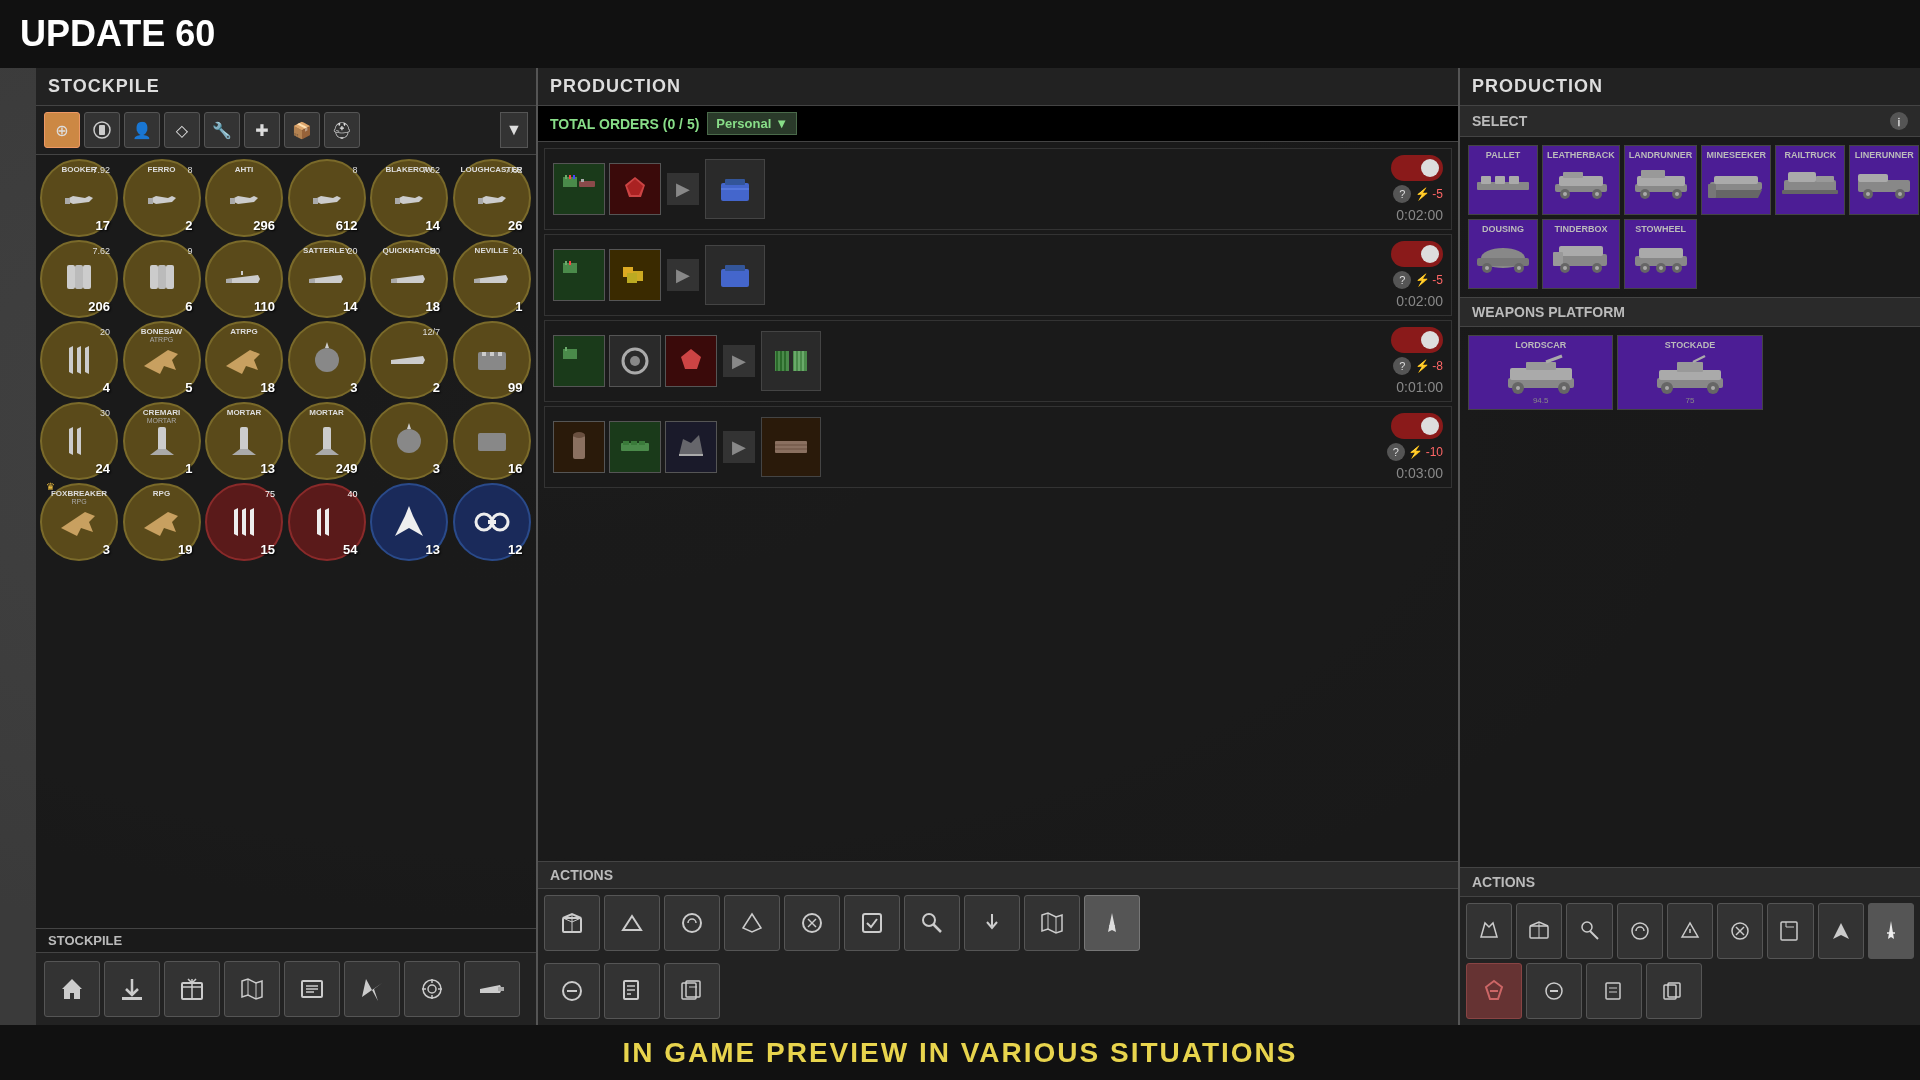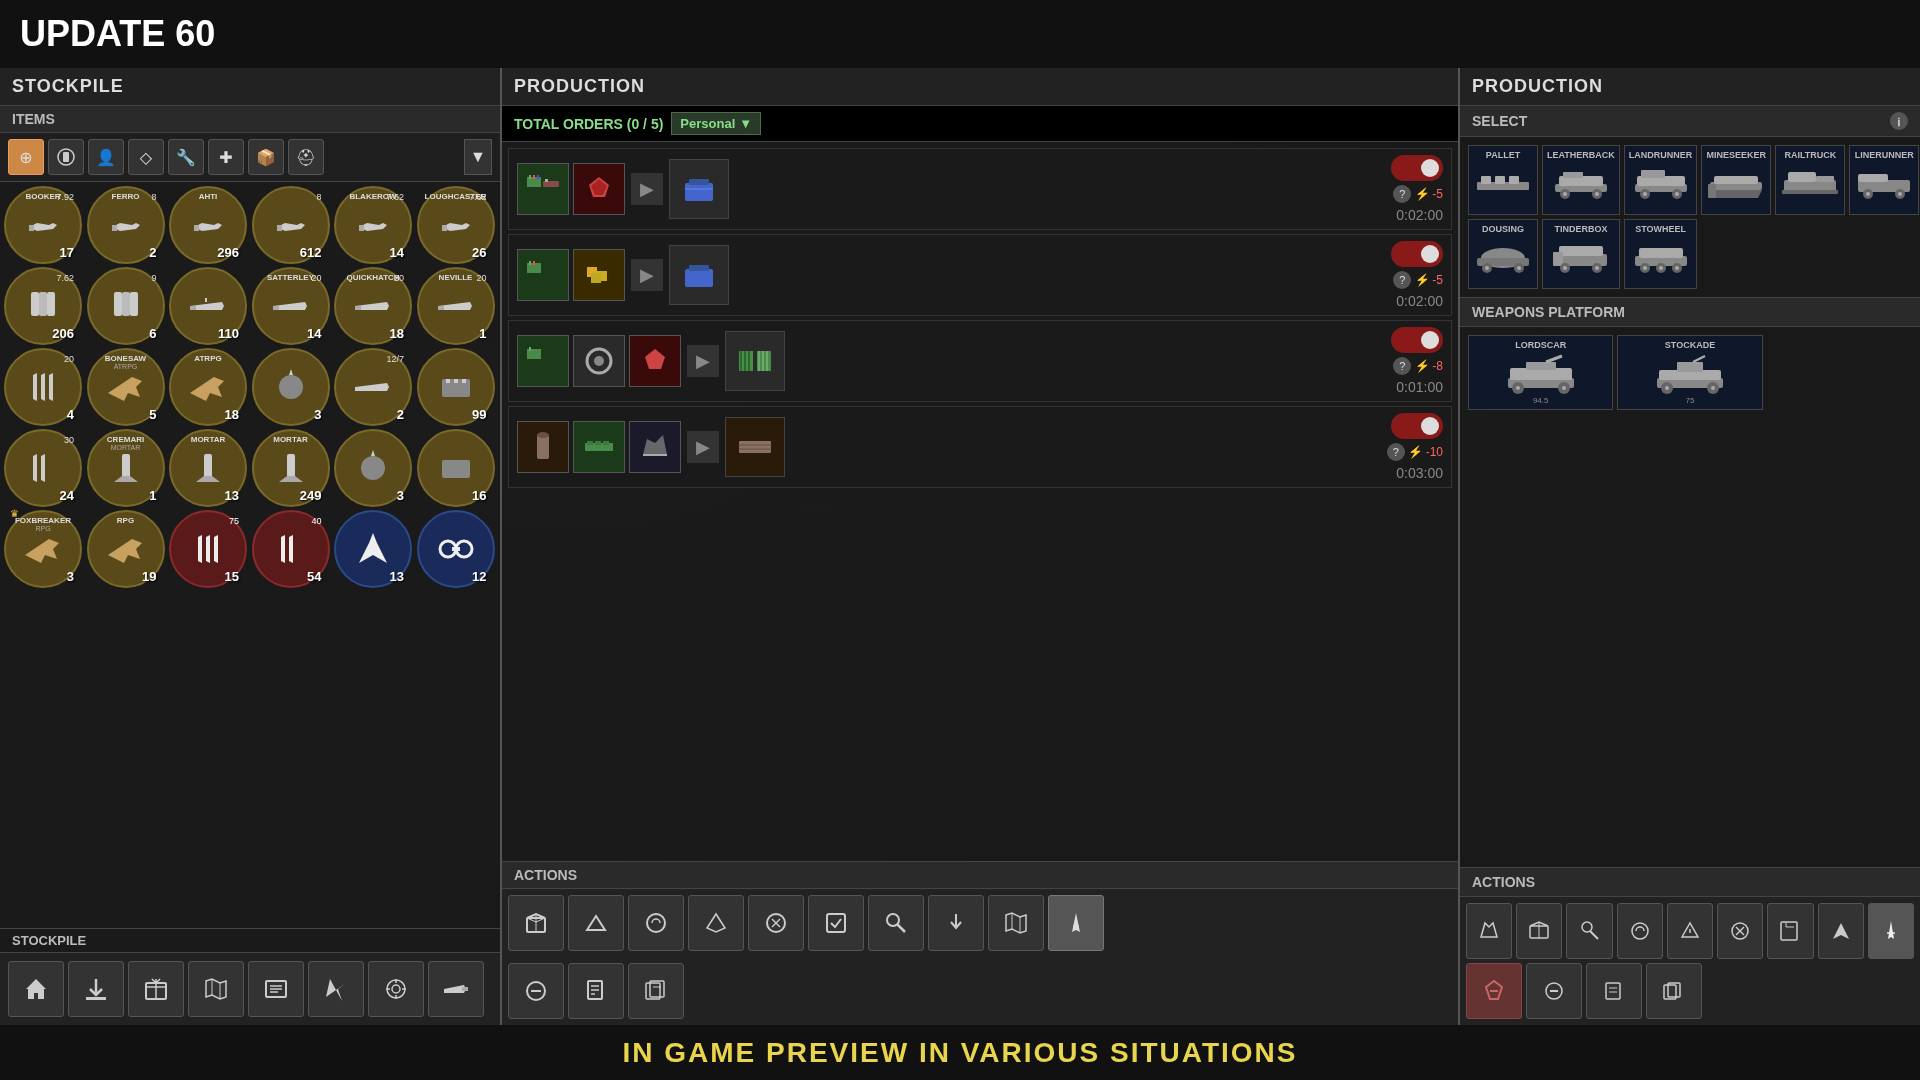--- a/index.html
+++ b/index.html
@@ -73,20 +73,21 @@
 
     
     .main-content {
       position: absolute;
       top: 68px;
       bottom: 55px;
       left: 0;
       right: 0;
       display: flex;
       z-index: 5;
+      padding-left: 36px;
     }
 
     
     .stockpile-panel {
       width: 502px;
       background: rgba(20,20,20,0.85);
       border-right: 2px solid #555;
       display: flex;
       flex-direction: column;
     }
@@ -414,21 +415,21 @@
     }
 
     .vehicles-grid {
       padding: 8px;
       display: grid;
       grid-template-columns: repeat(6, 1fr);
       gap: 4px;
     }
 
     .vehicle-cell {
-      background: #0f172a;
+      background: #4c1d95;
       border: 1px solid #444;
       padding: 4px;
       display: flex;
       flex-direction: column;
       align-items: center;
       cursor: pointer;
       min-height: 70px;
     }
     .vehicle-name {
       font-size: 9px;
@@ -520,21 +521,20 @@
 <body>
 
 <header class="header">
   <div class="header-update">UPDATE 60</div>
 </header>
 
 <div class="main-content">
 
   <div class="stockpile-panel">
     <div class="panel-title">STOCKPILE</div>
-    <div class="section-header">ITEMS</div>
 
     <div class="filter-bar">
       <div class="filter-icon active">⊕</div>
       <div class="filter-icon">
         <svg width="20" height="20" viewBox="0 0 20 20">
             <circle cx="10" cy="10" r="8" fill="none" stroke="#ccc" stroke-width="1.5"></circle>
             <rect x="7" y="5" width="6" height="10" rx="1" fill="#ccc"></rect>
           </svg>
       </div>
       <div class="filter-icon">👤</div>

